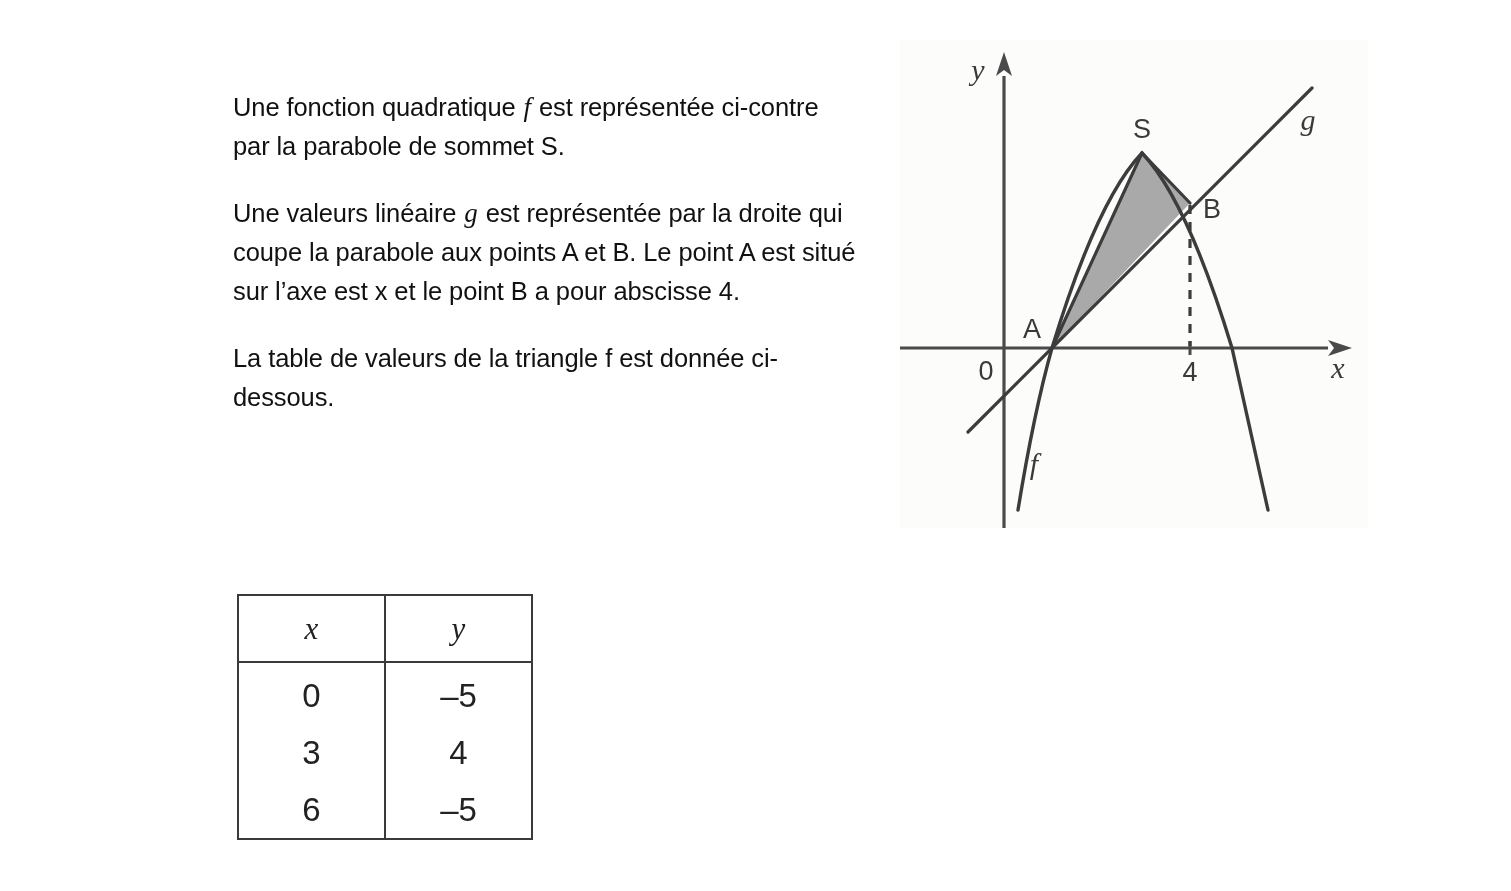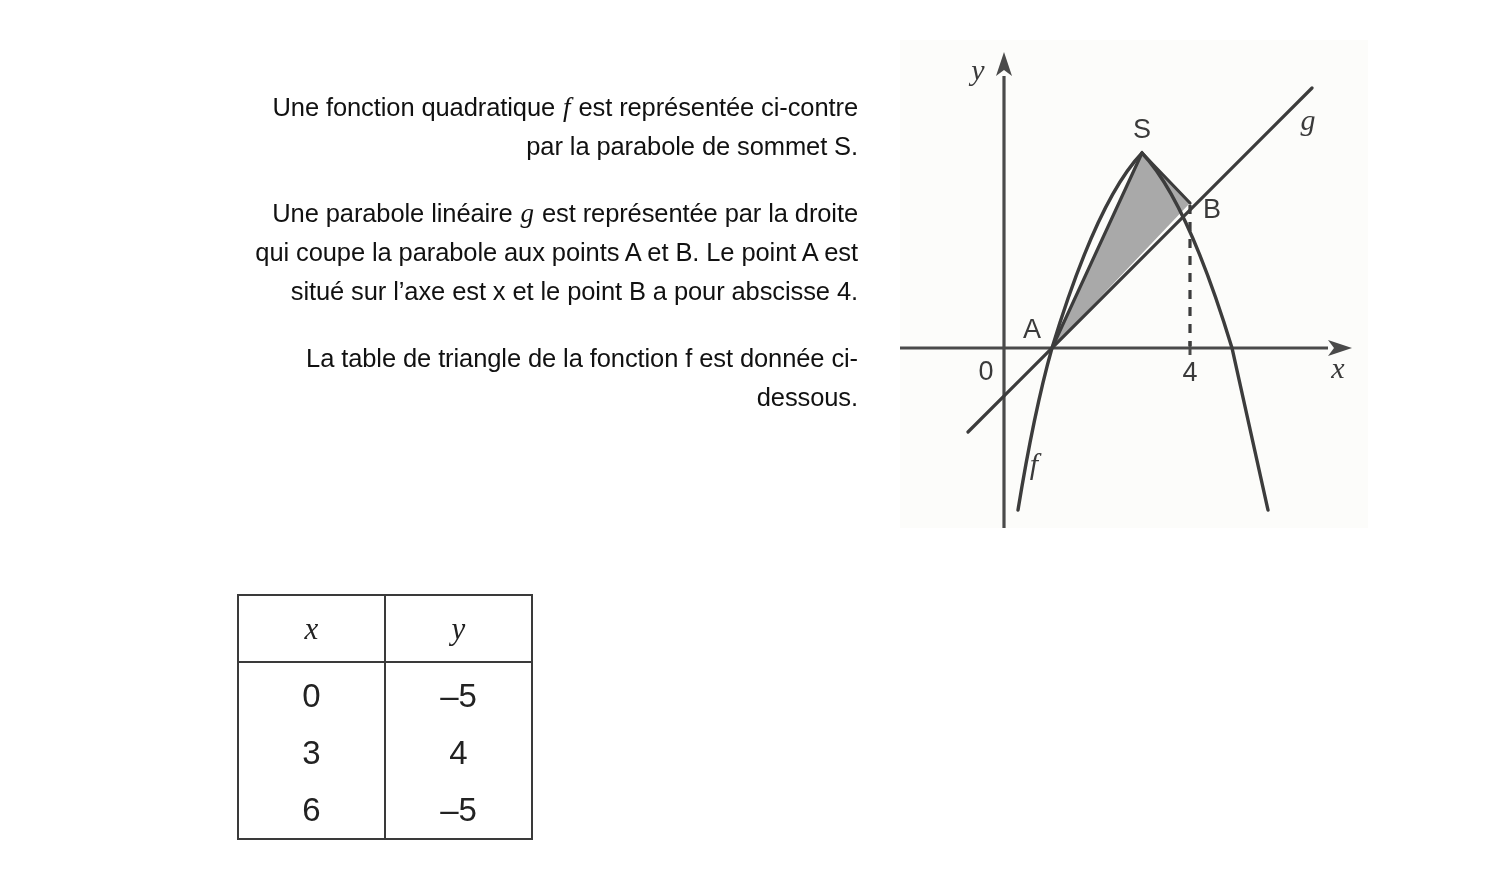--- a/index.html
+++ b/index.html
@@ -23,21 +23,20 @@
     top: 88px;
     width: 625px;
   }
   .para {
     font-size: 25.5px;
     line-height: 39px;
     letter-spacing: -0.1px;
     color: #111111;
     margin: 0 0 28px 0;
     white-space: pre-wrap;
-    text-align: right;
   }
   .para.last { margin-bottom: 0; }
   .mvar {
     font-style: italic;
     font-family: "Liberation Serif", serif;
     font-size: 27px;
     padding: 0 1px;
   }
 
   
@@ -121,23 +120,23 @@
   .shade { fill: #a9a9a9; }
   .arrow { fill: #4a4a4a; }
 </style>
 </head>
 <body>
 
 <div id="statement">
 
   <p class="para"><span>Une fonction quadratique </span><span class="mvar">f</span><span> est représentée ci-contre par la parabole de sommet S.</span></p>
 
-  <p class="para"><span>Une parabole linéaire </span><span class="mvar">g</span><span> est représentée par la droite qui coupe la parabole aux points A et B. Le point A est situé sur l’axe est x et le point B a pour abscisse 4.</span></p>
+  <p class="para"><span>Une valeurs linéaire </span><span class="mvar">g</span><span> est représentée par la droite qui coupe la parabole aux points A et B. Le point A est situé sur l’axe est x et le point B a pour abscisse 4.</span></p>
 
-  <p class="para">La table de triangle de la fonction f est donnée ci-dessous.</p>
+  <p class="para">La table de valeurs de la triangle f est donnée ci-dessous.</p>
 
 </div>
 
 <table id="value-table">
   <thead>
     <tr>
       <th>x</th>
       <th>y</th>
     </tr>
   </thead>

